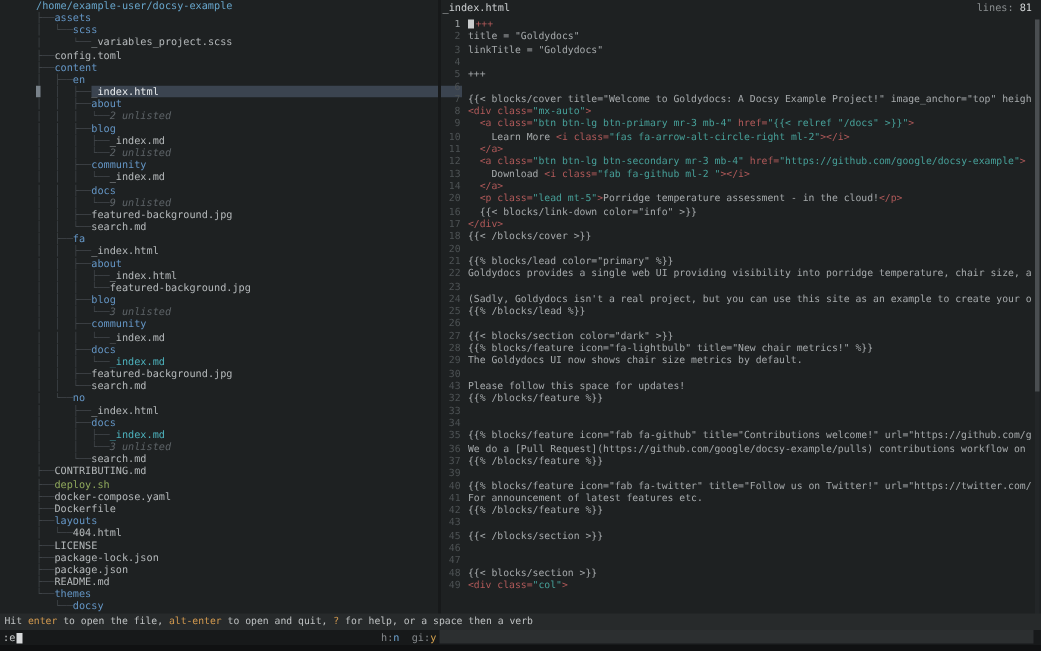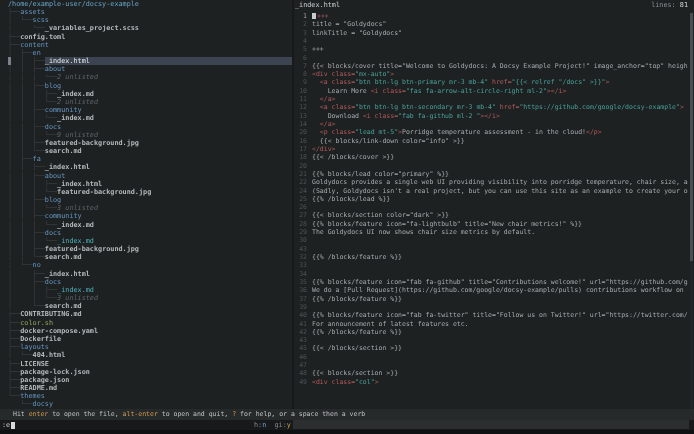--- a/index.html
+++ b/index.html
@@ -2,26 +2,26 @@
 <html><head>
 <meta charset="utf-8">
 <style>
   html,body{margin:0;padding:0;background:#101213;}
   #screen{
     position:relative;width:694px;height:434px;background:#1e2122;
     font-family:"DejaVu Sans Mono",monospace;overflow:hidden;
     -webkit-font-smoothing:antialiased;
   }
   
-  #tree{position:absolute;left:0;top:0;width:292px;height:409px;overflow:hidden;padding-left:8px;box-sizing:border-box;}
+  #tree{position:absolute;left:16px;top:0;width:292px;height:409px;overflow:hidden;padding-left:8px;box-sizing:border-box;}
   .tree-row{position:relative;height:8.18px;line-height:8.3px;font-size:6.8px;white-space:pre;display:flex;align-items:center;overflow:hidden;}
   .pfx{color:#3e4347;flex-shrink:0;}
   .nm-root{color:#67a4c9;}
   .nm-dir{color:#6495c4;}
-  .nm-file{color:#b4b8ba;font-weight:bold;}
+  .nm-file{color:#b4b8ba;}
   .nm-exec{color:#8fa85c;}
   .nm-cyan{color:#4db2bd;}
   .nm-un{color:#5d6367;font-style:italic;text-align:center;}
   .nm-sel{color:#e9ecee;background:#3b4450;flex:1;}
   .sel-marker{position:absolute;left:0;top:0;width:3px;height:100%;background:#79828a;}
   #divider{position:absolute;left:292px;top:0;width:2px;height:420px;background:#17191a;}
   
   #preview{position:absolute;left:294px;top:0;width:400px;height:420px;overflow:hidden;}
   #pv-header{display:flex;justify-content:space-between;height:11px;line-height:11px;font-size:6.8px;padding:0 6px 0 1px;}
   #pv-title{color:#ced1d3;}
@@ -31,21 +31,21 @@
   .pv-row{display:flex;height:8.32px;line-height:8.4px;font-size:6.5px;white-space:pre;overflow:hidden;align-items:center;}
   .ln{width:13px;flex-shrink:0;text-align:right;color:#4d5254;margin-right:5px;}
   .ln-hi{color:#9fa4a6;}
   .sg-t{color:#a6aaac;}
   .sg-tag{color:#b25a5a;}
   .sg-val{color:#47a099;}
   .sg-cur{display:inline-block;width:4px;height:6.5px;background:#c9cccd;margin-right:1px;}
   #pv-scroll{position:absolute;right:1px;top:13px;width:3px;height:405px;background:#232628;}
   #pv-thumb{position:absolute;left:0;top:0;width:3px;height:248px;background:#4a4e51;}
   
-  #statusbar{position:absolute;left:0;top:409px;width:694px;height:11px;background:#272a2b;line-height:11.5px;font-size:6.5px;color:#bfc2c3;padding-left:13px;box-sizing:border-box;white-space:pre;overflow:hidden;}
+  #statusbar{position:absolute;left:0;top:409px;width:694px;height:11px;background:#272a2b;line-height:11.5px;font-size:6.5px;color:#bfc2c3;padding-left:3px;box-sizing:border-box;white-space:pre;overflow:hidden;}
   .sb-k{color:#d39a4f;}
   
   #inputrow{position:absolute;left:0;top:420px;width:694px;height:10px;background:#17191a;font-size:6.8px;line-height:10px;color:#c6c9ca;}
   #pv-inputbar{position:absolute;left:293px;top:0;width:396px;height:9px;background:#2c2f30;}
   #prompt{position:absolute;left:2px;top:0;white-space:pre;}
   #input-cursor{display:inline-block;width:4px;height:7px;background:#d8dadb;vertical-align:middle;margin-left:1px;}
   #flags{position:absolute;left:254px;top:0;white-space:pre;z-index:2;}
   .fl-d{color:#85898c;}
   .fl-b{color:#6ea3d0;}
   .fl-y{color:#d2a04e;}
@@ -89,21 +89,21 @@
       <div class="tree-row"><span class="pfx">│  │  │  └──</span><span class="nm-cyan">_index.md</span></div>
       <div class="tree-row"><span class="pfx">│  │  ├──</span><span class="nm-file">featured-background.jpg</span></div>
       <div class="tree-row"><span class="pfx">│  │  └──</span><span class="nm-file">search.md</span></div>
       <div class="tree-row"><span class="pfx">│  └──</span><span class="nm-dir">no</span></div>
       <div class="tree-row"><span class="pfx">│     ├──</span><span class="nm-file">_index.html</span></div>
       <div class="tree-row"><span class="pfx">│     ├──</span><span class="nm-dir">docs</span></div>
       <div class="tree-row"><span class="pfx">│     │  ├──</span><span class="nm-cyan">_index.md</span></div>
       <div class="tree-row"><span class="pfx">│     │  └──</span><span class="nm-un">3 unlisted</span></div>
       <div class="tree-row"><span class="pfx">│     └──</span><span class="nm-file">search.md</span></div>
       <div class="tree-row"><span class="pfx">├──</span><span class="nm-file">CONTRIBUTING.md</span></div>
-      <div class="tree-row"><span class="pfx">├──</span><span class="nm-exec">color.sh</span></div>
+      <div class="tree-row"><span class="pfx">├──</span><span class="nm-exec">deploy.sh</span></div>
       <div class="tree-row"><span class="pfx">├──</span><span class="nm-file">docker-compose.yaml</span></div>
       <div class="tree-row"><span class="pfx">├──</span><span class="nm-file">Dockerfile</span></div>
       <div class="tree-row"><span class="pfx">├──</span><span class="nm-dir">layouts</span></div>
       <div class="tree-row"><span class="pfx">│  └──</span><span class="nm-file">404.html</span></div>
       <div class="tree-row"><span class="pfx">├──</span><span class="nm-file">LICENSE</span></div>
       <div class="tree-row"><span class="pfx">├──</span><span class="nm-file">package-lock.json</span></div>
       <div class="tree-row"><span class="pfx">├──</span><span class="nm-file">package.json</span></div>
       <div class="tree-row"><span class="pfx">├──</span><span class="nm-file">README.md</span></div>
       <div class="tree-row"><span class="pfx">└──</span><span class="nm-dir">themes</span></div>
       <div class="tree-row"><span class="pfx">   └──</span><span class="nm-dir">docsy</span></div>
@@ -131,28 +131,29 @@
         <div class="pv-row"><span class="ln">12</span><span class="sg-t">  </span><span class="sg-tag">&lt;a class=</span><span class="sg-val">"btn btn-lg btn-secondary mr-3 mb-4"</span><span class="sg-tag"> href=</span><span class="sg-val">"https://github.com/google/docsy-example"</span><span class="sg-tag">&gt;</span></div>
         <div class="pv-row"><span class="ln">13</span><span class="sg-t">    Download </span><span class="sg-tag">&lt;i class=</span><span class="sg-val">"fab fa-github ml-2 "</span><span class="sg-tag">&gt;&lt;/i&gt;</span></div>
         <div class="pv-row"><span class="ln">14</span><span class="sg-t">  </span><span class="sg-tag">&lt;/a&gt;</span></div>
         <div class="pv-row"><span class="ln">20</span><span class="sg-t">  </span><span class="sg-tag">&lt;p class=</span><span class="sg-val">"lead mt-5"</span><span class="sg-tag">&gt;</span><span class="sg-t">Porridge temperature assessment - in the cloud!</span><span class="sg-tag">&lt;/p&gt;</span></div>
         <div class="pv-row"><span class="ln">16</span><span class="sg-t">  {{&lt; blocks/link-down color="info" &gt;}}</span></div>
         <div class="pv-row"><span class="ln">17</span><span class="sg-tag">&lt;/div&gt;</span></div>
         <div class="pv-row"><span class="ln">18</span><span class="sg-t">{{&lt; /blocks/cover &gt;}}</span></div>
         <div class="pv-row"><span class="ln">20</span></div>
         <div class="pv-row"><span class="ln">21</span><span class="sg-t">{{% blocks/lead color="primary" %}}</span></div>
         <div class="pv-row"><span class="ln">22</span><span class="sg-t">Goldydocs provides a single web UI providing visibility into porridge temperature, chair size, a</span></div>
+        <div class="pv-row"><span class="ln">23</span></div>
         <div class="pv-row"><span class="ln">24</span><span class="sg-t">(Sadly, Goldydocs isn't a real project, but you can use this site as an example to create your o</span></div>
         <div class="pv-row"><span class="ln">25</span><span class="sg-t">{{% /blocks/lead %}}</span></div>
         <div class="pv-row"><span class="ln">26</span></div>
         <div class="pv-row"><span class="ln">27</span><span class="sg-t">{{&lt; blocks/section color="dark" &gt;}}</span></div>
         <div class="pv-row"><span class="ln">28</span><span class="sg-t">{{% blocks/feature icon="fa-lightbulb" title="New chair metrics!" %}}</span></div>
         <div class="pv-row"><span class="ln">29</span><span class="sg-t">The Goldydocs UI now shows chair size metrics by default.</span></div>
         <div class="pv-row"><span class="ln">30</span></div>
-        <div class="pv-row"><span class="ln">43</span></div>
+        <div class="pv-row"><span class="ln">43</span><span class="sg-t">Please follow this space for updates!</span></div>
         <div class="pv-row"><span class="ln">32</span><span class="sg-t">{{% /blocks/feature %}}</span></div>
         <div class="pv-row"><span class="ln">33</span></div>
         <div class="pv-row"><span class="ln">34</span></div>
         <div class="pv-row"><span class="ln">35</span><span class="sg-t">{{% blocks/feature icon="fab fa-github" title="Contributions welcome!" url="https://github.com/g</span></div>
         <div class="pv-row"><span class="ln">36</span><span class="sg-t">We do a [Pull Request](https://github.com/google/docsy-example/pulls) contributions workflow on </span></div>
         <div class="pv-row"><span class="ln">37</span><span class="sg-t">{{% /blocks/feature %}}</span></div>
         <div class="pv-row"><span class="ln">39</span></div>
         <div class="pv-row"><span class="ln">40</span><span class="sg-t">{{% blocks/feature icon="fab fa-twitter" title="Follow us on Twitter!" url="https://twitter.com/</span></div>
         <div class="pv-row"><span class="ln">41</span><span class="sg-t">For announcement of latest features etc.</span></div>
         <div class="pv-row"><span class="ln">42</span><span class="sg-t">{{% /blocks/feature %}}</span></div>

